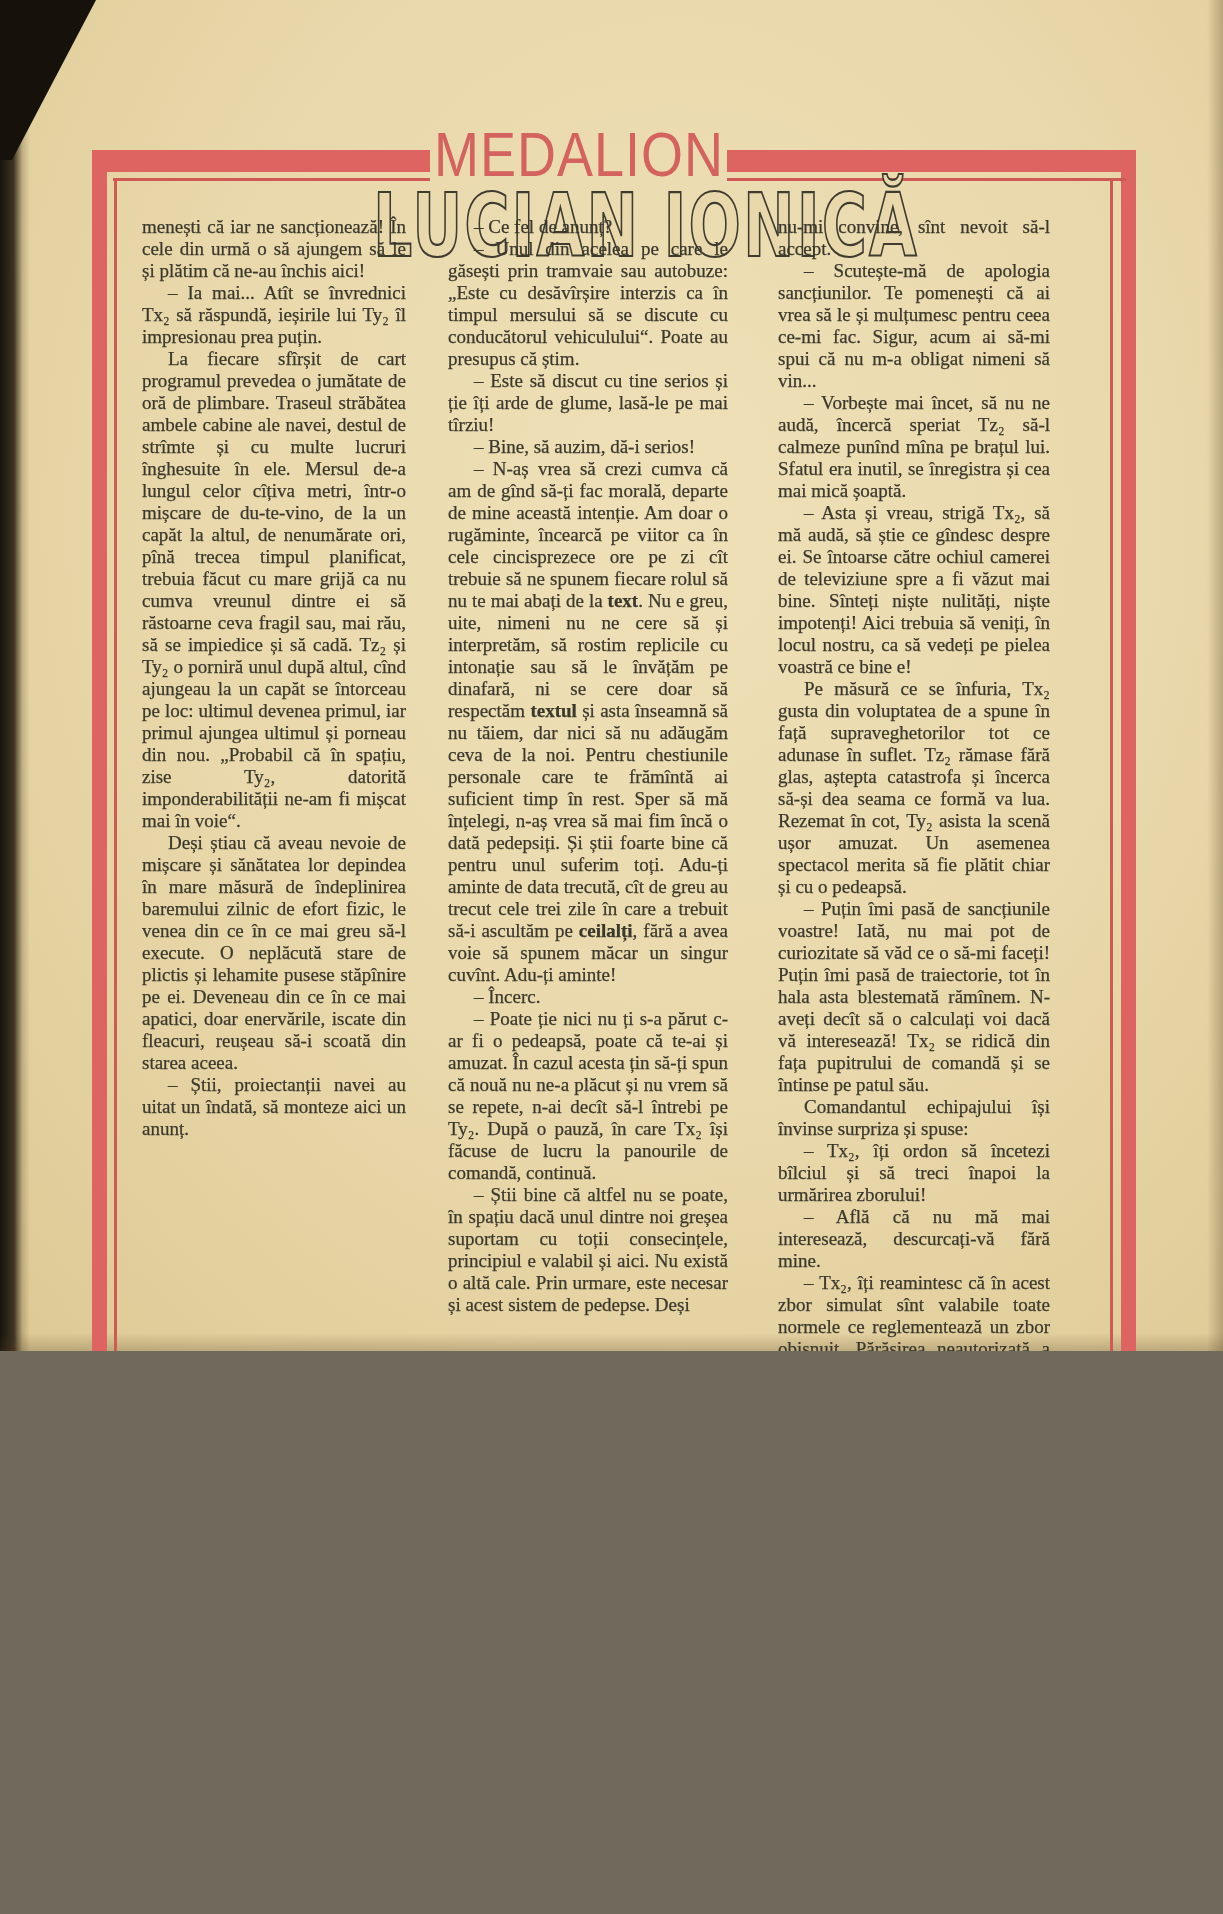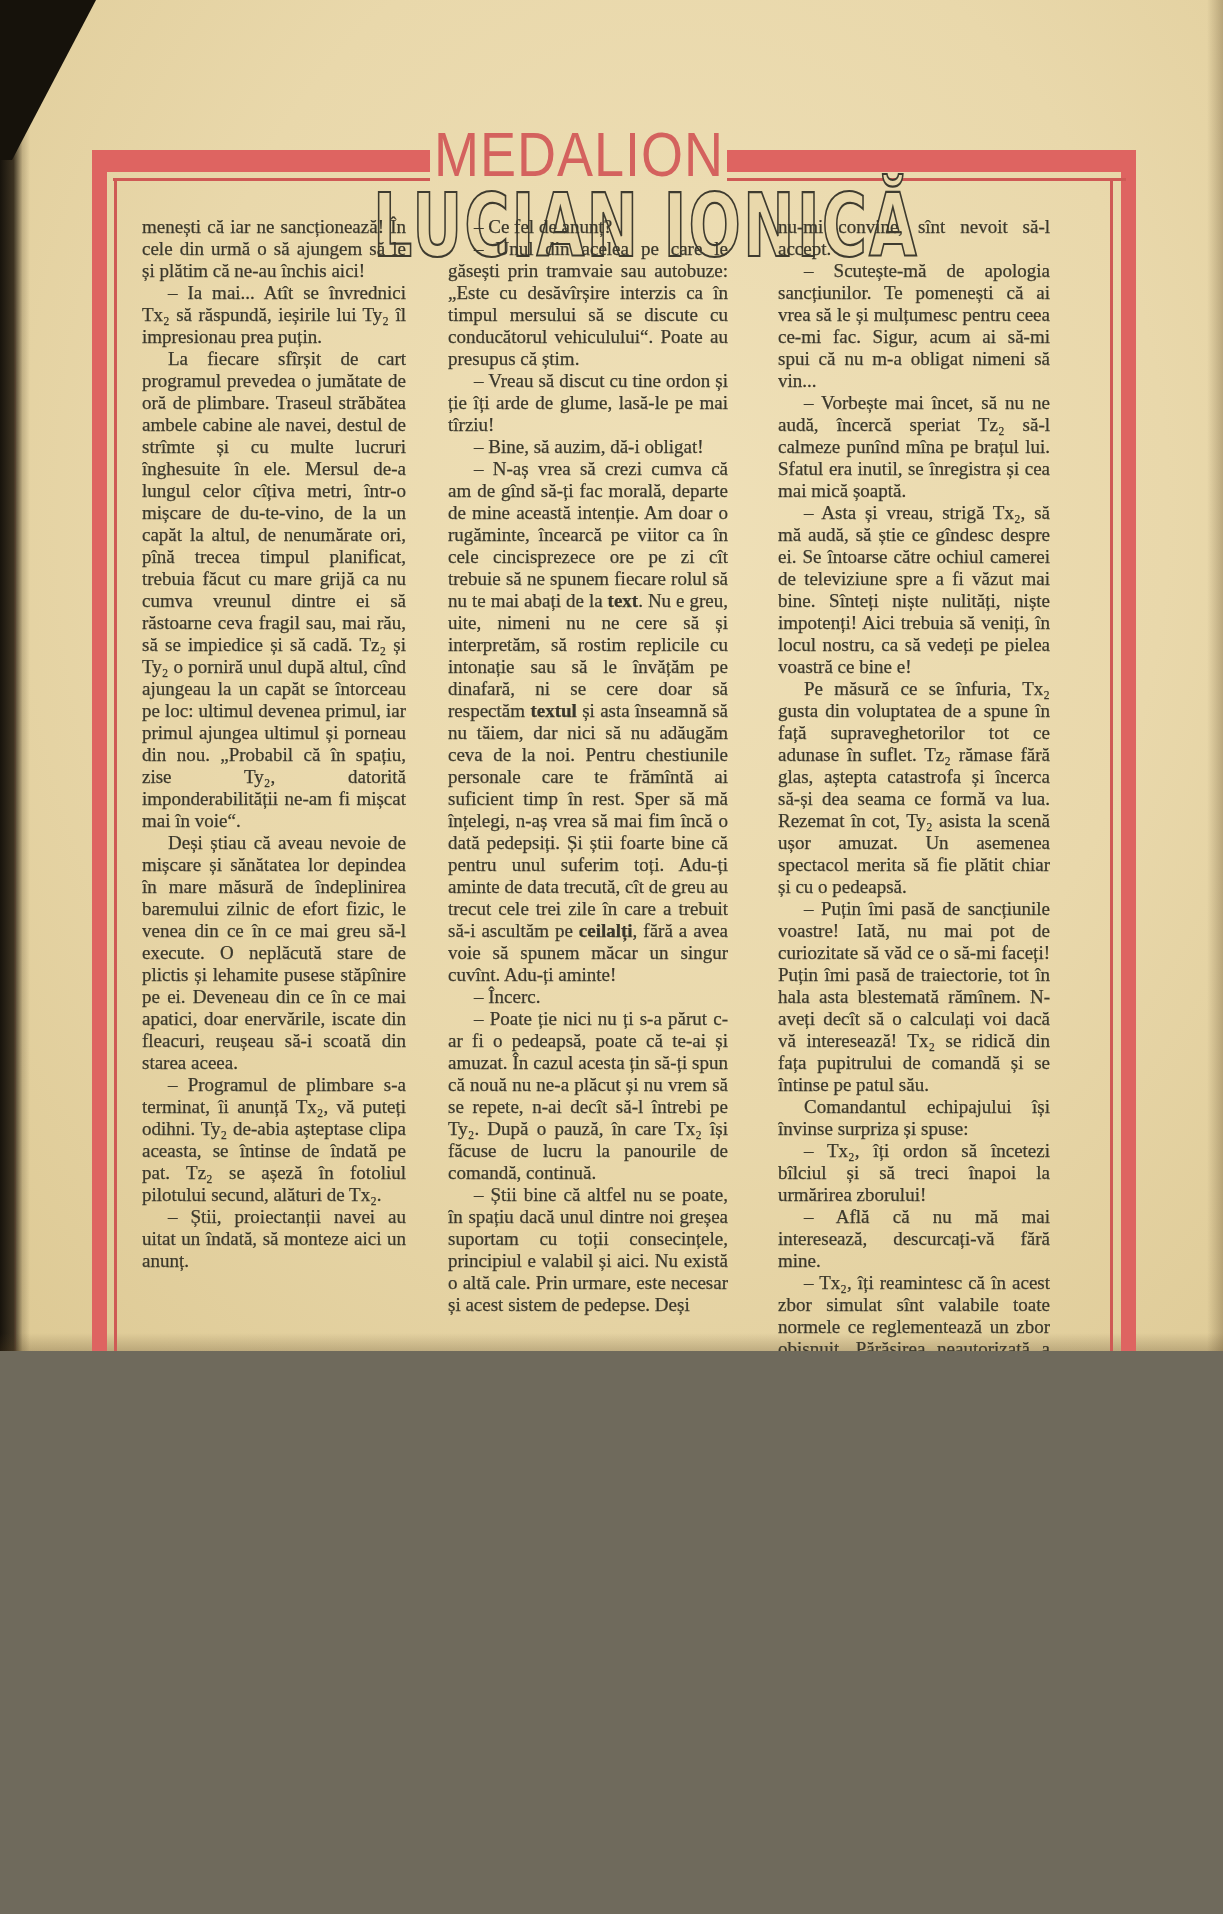--- a/index.html
+++ b/index.html
@@ -113,28 +113,27 @@
   <div class="redbar" id="bar-bottom"></div>
 
   <div id="medalion">MEDALION</div>
   <div id="lucian">LUCIAN IONICĂ</div>
 
   <div class="col" id="col1">
       <p class="para no-indent">menești că iar ne sancționează! În cele din urmă o să ajungem să le și plătim că ne-au închis aici!</p>
       <p class="para">– Ia mai... Atît se învrednici Tx₂ să răspundă, ieșirile lui Ty₂ îl impresionau prea puțin.</p>
       <p class="para">La fiecare sfîrșit de cart programul prevedea o jumătate de oră de plimbare. Traseul străbătea ambele cabine ale navei, destul de strîmte și cu multe lucruri înghesuite în ele. Mersul de-a lungul celor cîțiva metri, într-o mișcare de du-te-vino, de la un capăt la altul, de nenumărate ori, pînă trecea timpul planificat, trebuia făcut cu mare grijă ca nu cumva vreunul dintre ei să răstoarne ceva fragil sau, mai rău, să se impiedice și să cadă. Tz₂ și Ty₂ o porniră unul după altul, cînd ajungeau la un capăt se întorceau pe loc: ultimul devenea primul, iar primul ajungea ultimul și porneau din nou. „Probabil că în spațiu, zise Ty₂, datorită imponderabilității ne-am fi mișcat mai în voie“.</p>
       <p class="para">Deși știau că aveau nevoie de mișcare și sănătatea lor depindea în mare măsură de îndeplinirea baremului zilnic de efort fizic, le venea din ce în ce mai greu să-l execute. O neplăcută stare de plictis și lehamite pusese stăpînire pe ei. Deveneau din ce în ce mai apatici, doar enervările, iscate din fleacuri, reușeau să-i scoată din starea aceea.</p>
-      <p class="para">– Programul de plimbare s-a terminat, îi anunță Tx₂, vă puteți odihni. Ty₂ de-abia așteptase clipa aceasta, se întinse de îndată pe pat. Tz₂ se așeză în fotoliul pilotului secund, alături de Tx₂.</p>
       <p class="para">– Știi, proiectanții navei au uitat un îndată, să monteze aici un anunț.</p>
     </div>
   <div class="col" id="col2">
       <p class="para">– Ce fel de anunț?</p>
       <p class="para">– Unul din acelea pe care le găsești prin tramvaie sau autobuze: „Este cu desăvîrșire interzis ca în timpul mersului să se discute cu conducătorul vehiculului“. Poate au presupus că știm.</p>
-      <p class="para">– Vreau să discut cu tine ordon și ție îți arde de glume, lasă-le pe mai tîrziu!</p>
-      <p class="para">– Bine, să auzim, dă-i obligat!</p>
+      <p class="para">– Este să discut cu tine serios și ție îți arde de glume, lasă-le pe mai tîrziu!</p>
+      <p class="para">– Bine, să auzim, dă-i serios!</p>
       <p class="para">– N-aș vrea să crezi cumva că am de gînd să-ți fac morală, departe de mine această intenție. Am doar o rugăminte, încearcă pe viitor ca în cele cincisprezece ore pe zi cît trebuie să ne spunem fiecare rolul să nu te mai abați de la <b>text</b>. Nu e greu, uite, nimeni nu ne cere să și interpretăm, să rostim replicile cu intonație sau să le învățăm pe dinafară, ni se cere doar să respectăm <b>textul</b> și asta înseamnă să nu tăiem, dar nici să nu adăugăm ceva de la noi. Pentru chestiunile personale care te frămîntă ai suficient timp în rest. Sper să mă înțelegi, n-aș vrea să mai fim încă o dată pedepsiți. Și știi foarte bine că pentru unul suferim toți. Adu-ți aminte de data trecută, cît de greu au trecut cele trei zile în care a trebuit să-i ascultăm pe <b>ceilalți</b>, fără a avea voie să spunem măcar un singur cuvînt. Adu-ți aminte!</p>
       <p class="para">– Încerc.</p>
       <p class="para">– Poate ție nici nu ți s-a părut c-ar fi o pedeapsă, poate că te-ai și amuzat. În cazul acesta țin să-ți spun că nouă nu ne-a plăcut și nu vrem să se repete, n-ai decît să-l întrebi pe Ty₂. După o pauză, în care Tx₂ își făcuse de lucru la panourile de comandă, continuă.</p>
       <p class="para">– Știi bine că altfel nu se poate, în spațiu dacă unul dintre noi greșea suportam cu toții consecințele, principiul e valabil și aici. Nu există o altă cale. Prin urmare, este necesar și acest sistem de pedepse. Deși</p>
     </div>
   <div class="col" id="col3">
       <p class="para no-indent">nu-mi convine, sînt nevoit să-l accept.</p>
       <p class="para">– Scutește-mă de apologia sancțiunilor. Te pomenești că ai vrea să le și mulțumesc pentru ceea ce-mi fac. Sigur, acum ai să-mi spui că nu m-a obligat nimeni să vin...</p>
       <p class="para">– Vorbește mai încet, să nu ne audă, încercă speriat Tz₂ să-l calmeze punînd mîna pe brațul lui. Sfatul era inutil, se înregistra și cea mai mică șoaptă.</p>
       <p class="para">– Asta și vreau, strigă Tx₂, să mă audă, să știe ce gîndesc despre ei. Se întoarse către ochiul camerei de televiziune spre a fi văzut mai bine. Sînteți niște nulități, niște impotenți! Aici trebuia să veniți, în locul nostru, ca să vedeți pe pielea voastră ce bine e!</p>

